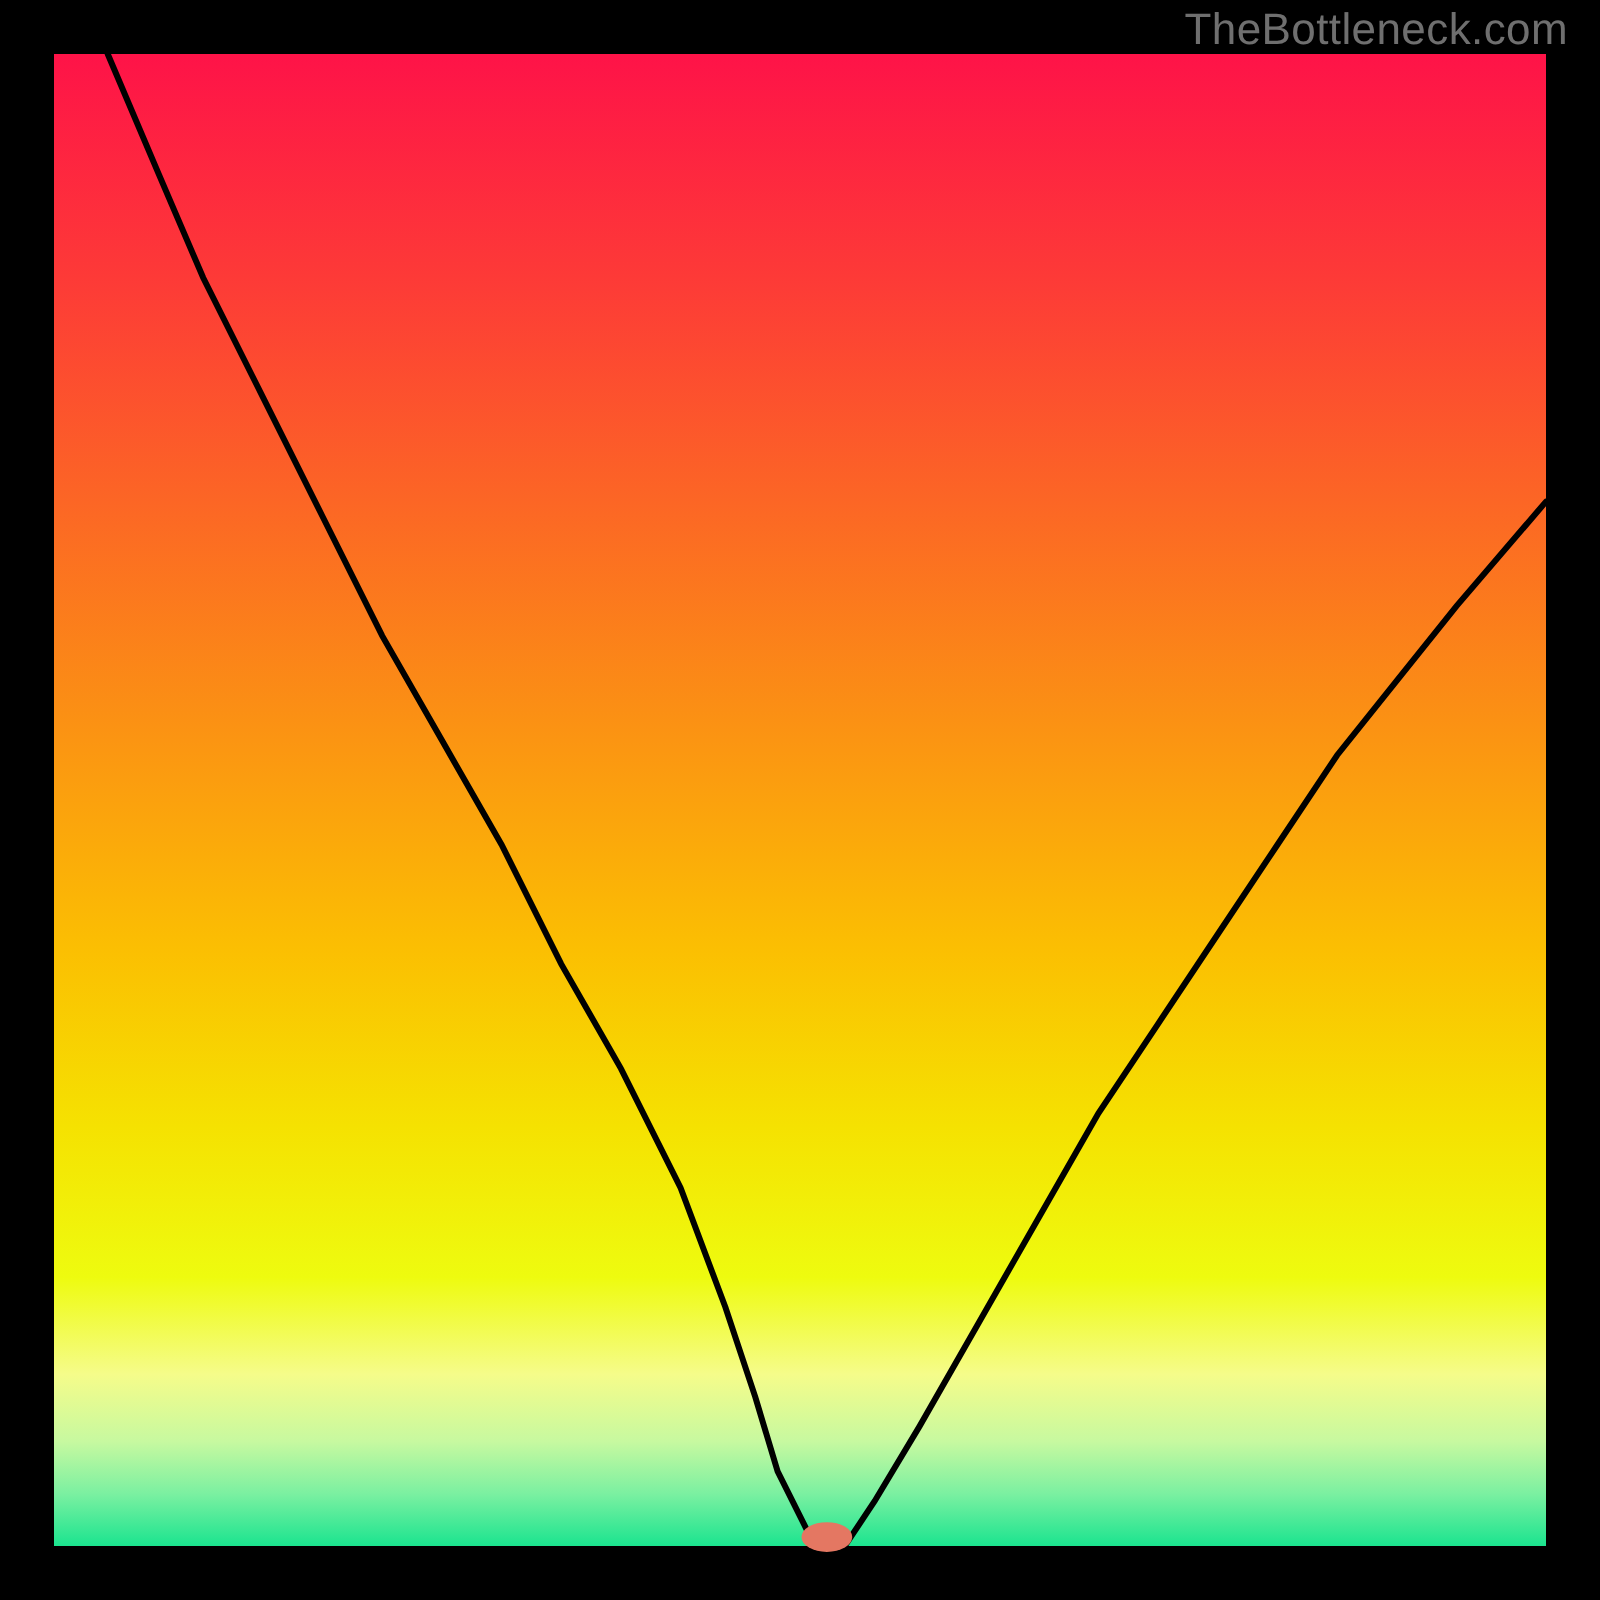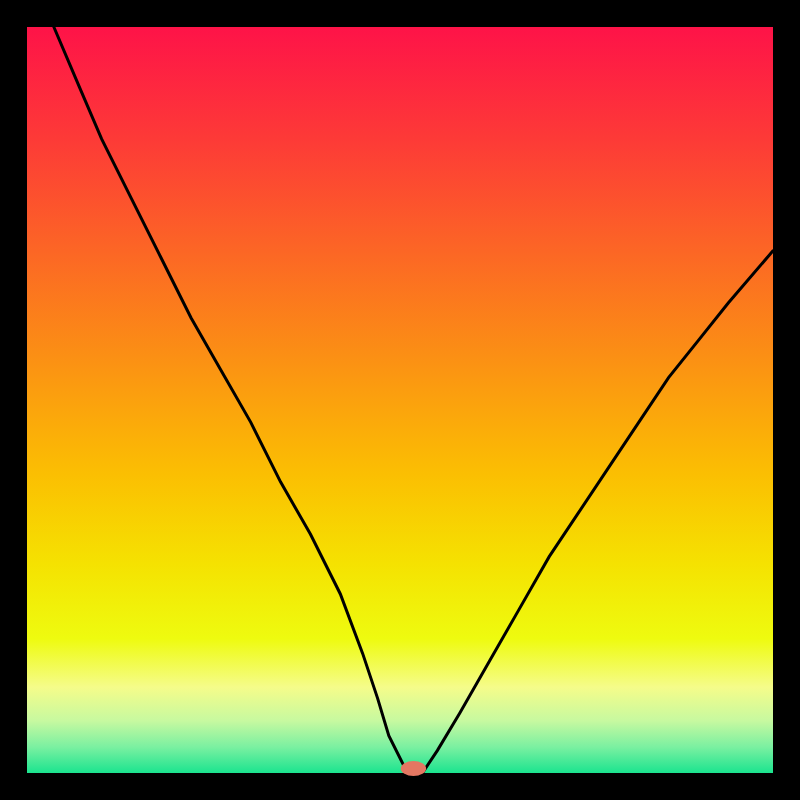--- a/index.html
+++ b/index.html
@@ -53,13 +53,14 @@
           <stop offset="93%" stop-color="#c7f9a0"></stop>
           <stop offset="96.5%" stop-color="#7bf0a1"></stop>
           <stop offset="100%" stop-color="#1be48f"></stop>
         </linearGradient>
     </defs>
     <rect id="plot-bg" fill="url(#bg-grad)" x="27" y="27" width="746" height="746"></rect>
     <path id="curve" fill="none" stroke-width="3" stroke-linecap="round" d="M53.86 27.00 L79.22 86.68 L101.60 138.90 L131.44 198.58 L161.28 258.26 L191.12 317.94 L220.96 370.16 L250.80 422.38 L280.64 482.06 L310.48 534.28 L340.32 593.96 L362.70 653.64 L377.62 698.40 L388.81 735.70 L403.73 765.54 L414.92 773.00 L422.38 773.00 L437.30 750.62 L459.68 713.32 L489.52 661.10 L519.36 608.88 L549.20 556.66 L579.04 511.90 L608.88 467.14 L638.72 422.38 L668.56 377.62 L698.40 340.32 L728.24 303.02 L773.00 250.80" stroke="#000000"></path>
     <ellipse id="marker" cx="413.428" cy="768.524" rx="12.682" ry="7.46" fill="#e47762"></ellipse>
   </svg>
 
+  <div class="watermark">TheBottleneck.com</div>
 </div>
 
 </body></html>

